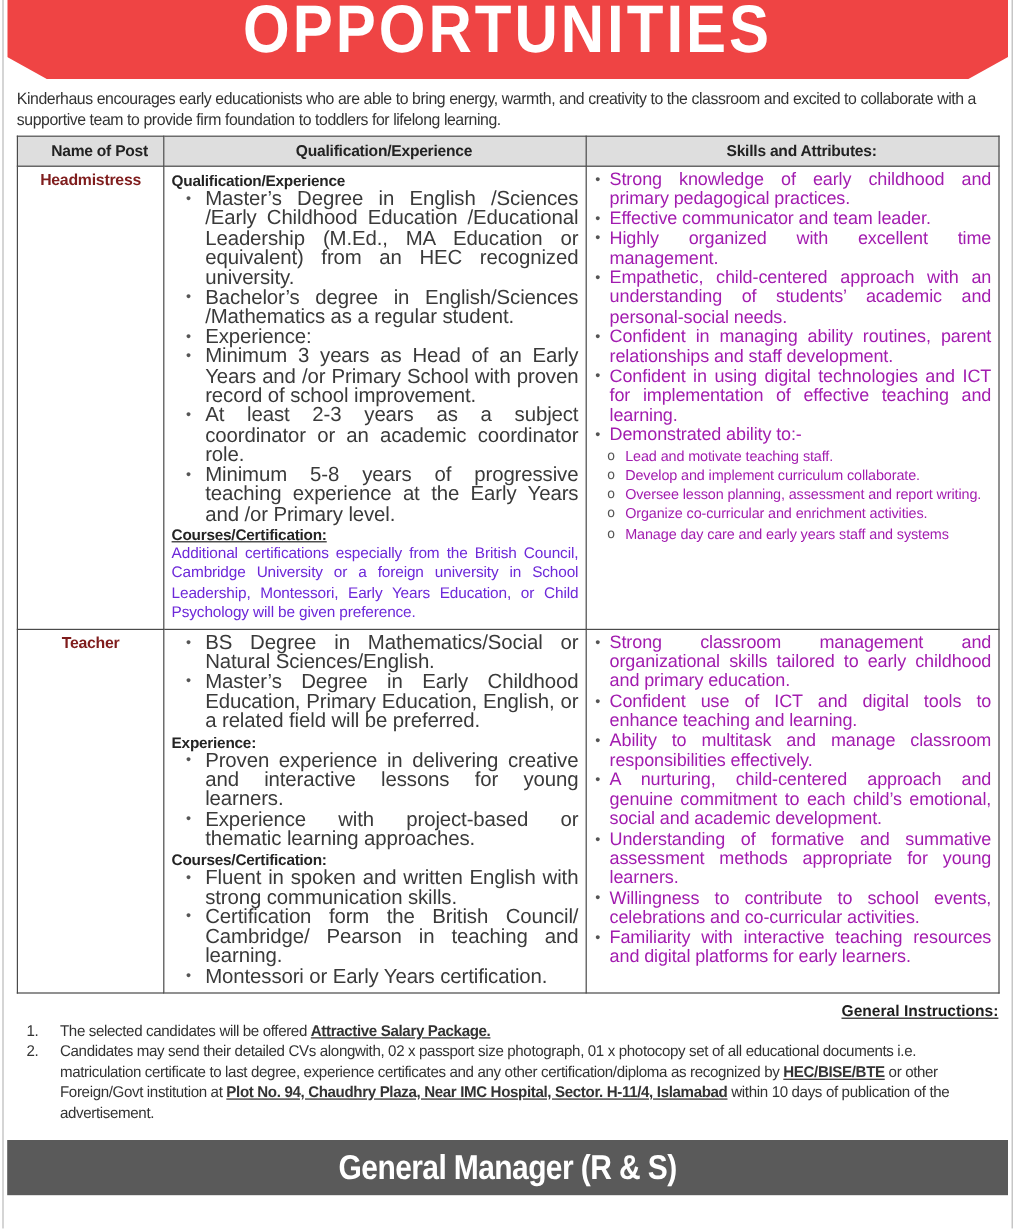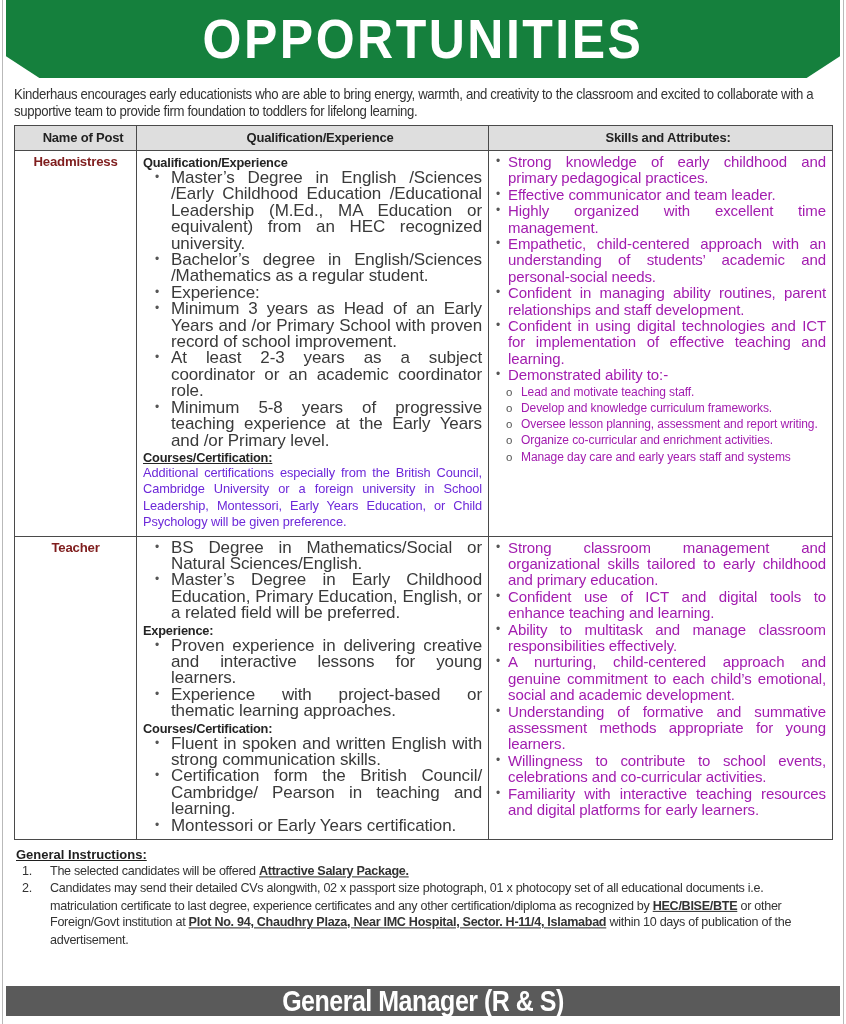--- a/index.html
+++ b/index.html
@@ -33,26 +33,25 @@
     position: absolute;
     right: 2px; top: 0; bottom: 0;
     width: 1px;
     background: #b9b9b9;
   }
 
   
   .banner {
     position: relative;
     margin: 0 6px;
-    height: 78px;
-    background: #15803d;
+    height: 66px;
+    background: #ef4444;
     -webkit-clip-path: polygon(0 0, 100% 0, 100% 72%, 96% 100%, 4% 100%, 0 72%);
     clip-path: polygon(0 0, 100% 0, 100% 72%, 96% 100%, 4% 100%, 0 72%);
     display: flex;
-    align-items: center;
     justify-content: center;
   }
   .banner-title {
     color: #ffffff;
     font-size: 50px;
     line-height: 50px;
     font-weight: bold;
     letter-spacing: 2.5px;
     font-family: "Liberation Sans", sans-serif;
     white-space: nowrap;
@@ -187,20 +186,21 @@
   
   .gi {
     margin: 7px 14px 0 16px;
   }
   .gi-title {
     font-size: 13px;
     font-weight: bold;
     text-decoration: underline;
     color: #1f1f1f;
     margin-bottom: 1px;
+    text-align: right;
   }
   ol.gi-list {
     margin: 0;
     padding: 0;
     list-style: none;
     counter-reset: gi;
   }
   ol.gi-list > li {
     counter-increment: gi;
     position: relative;
@@ -221,22 +221,22 @@
     font-size: 12.6px;
     color: #333;
   }
   .bu  { font-weight: bold; text-decoration: underline; }
 
   
   .footer {
     position: absolute;
     left: 6px;
     right: 6px;
-    bottom: 8px;
-    height: 30px;
+    bottom: 28px;
+    height: 46px;
     background: #5a5a5a;
     display: flex;
     align-items: center;
     justify-content: center;
   }
   .footer-text {
     color: #ffffff;
     font-size: 25px;
     font-weight: bold;
     letter-spacing: -0.5px;
@@ -292,21 +292,21 @@
             <li>Strong knowledge of early childhood and primary pedagogical practices.</li>
             <li>Effective communicator and team leader.</li>
             <li>Highly organized with excellent time management.</li>
             <li>Empathetic, child-centered approach with an understanding of students’ academic and personal-social needs.</li>
             <li>Confident in managing ability routines, parent relationships and staff development.</li>
             <li>Confident in using digital technologies and ICT for implementation of effective teaching and learning.</li>
             <li>Demonstrated ability to:-</li>
           </ul>
           <ul class="circ">
             <li>Lead and motivate teaching staff.</li>
-            <li>Develop and knowledge curriculum frameworks.</li>
+            <li>Develop and implement curriculum collaborate.</li>
             <li>Oversee lesson planning, assessment and report writing.</li>
             <li>Organize co-curricular and enrichment activities.</li>
             <li>Manage day care and early years staff and systems</li>
           </ul>
         </td>
       </tr>
 
       <tr>
         <td class="post-cell">Teacher</td>
 

